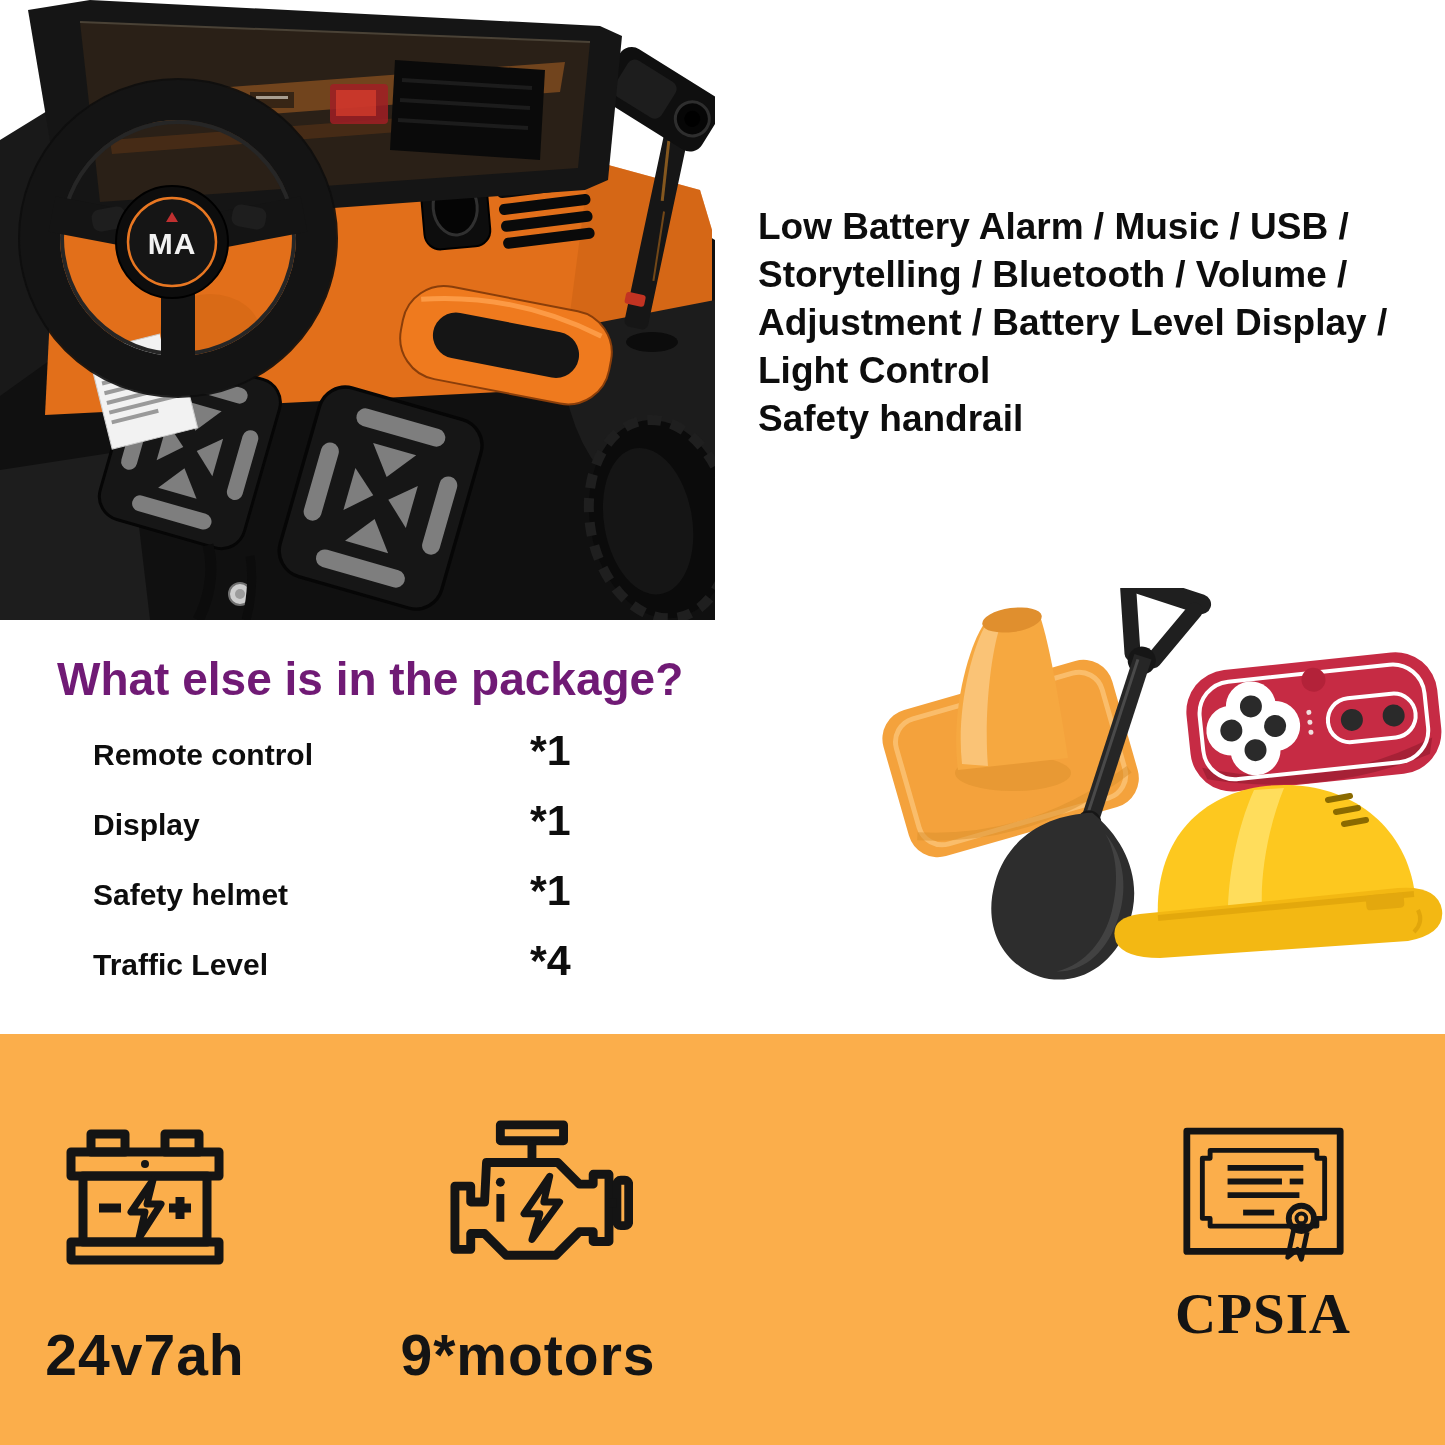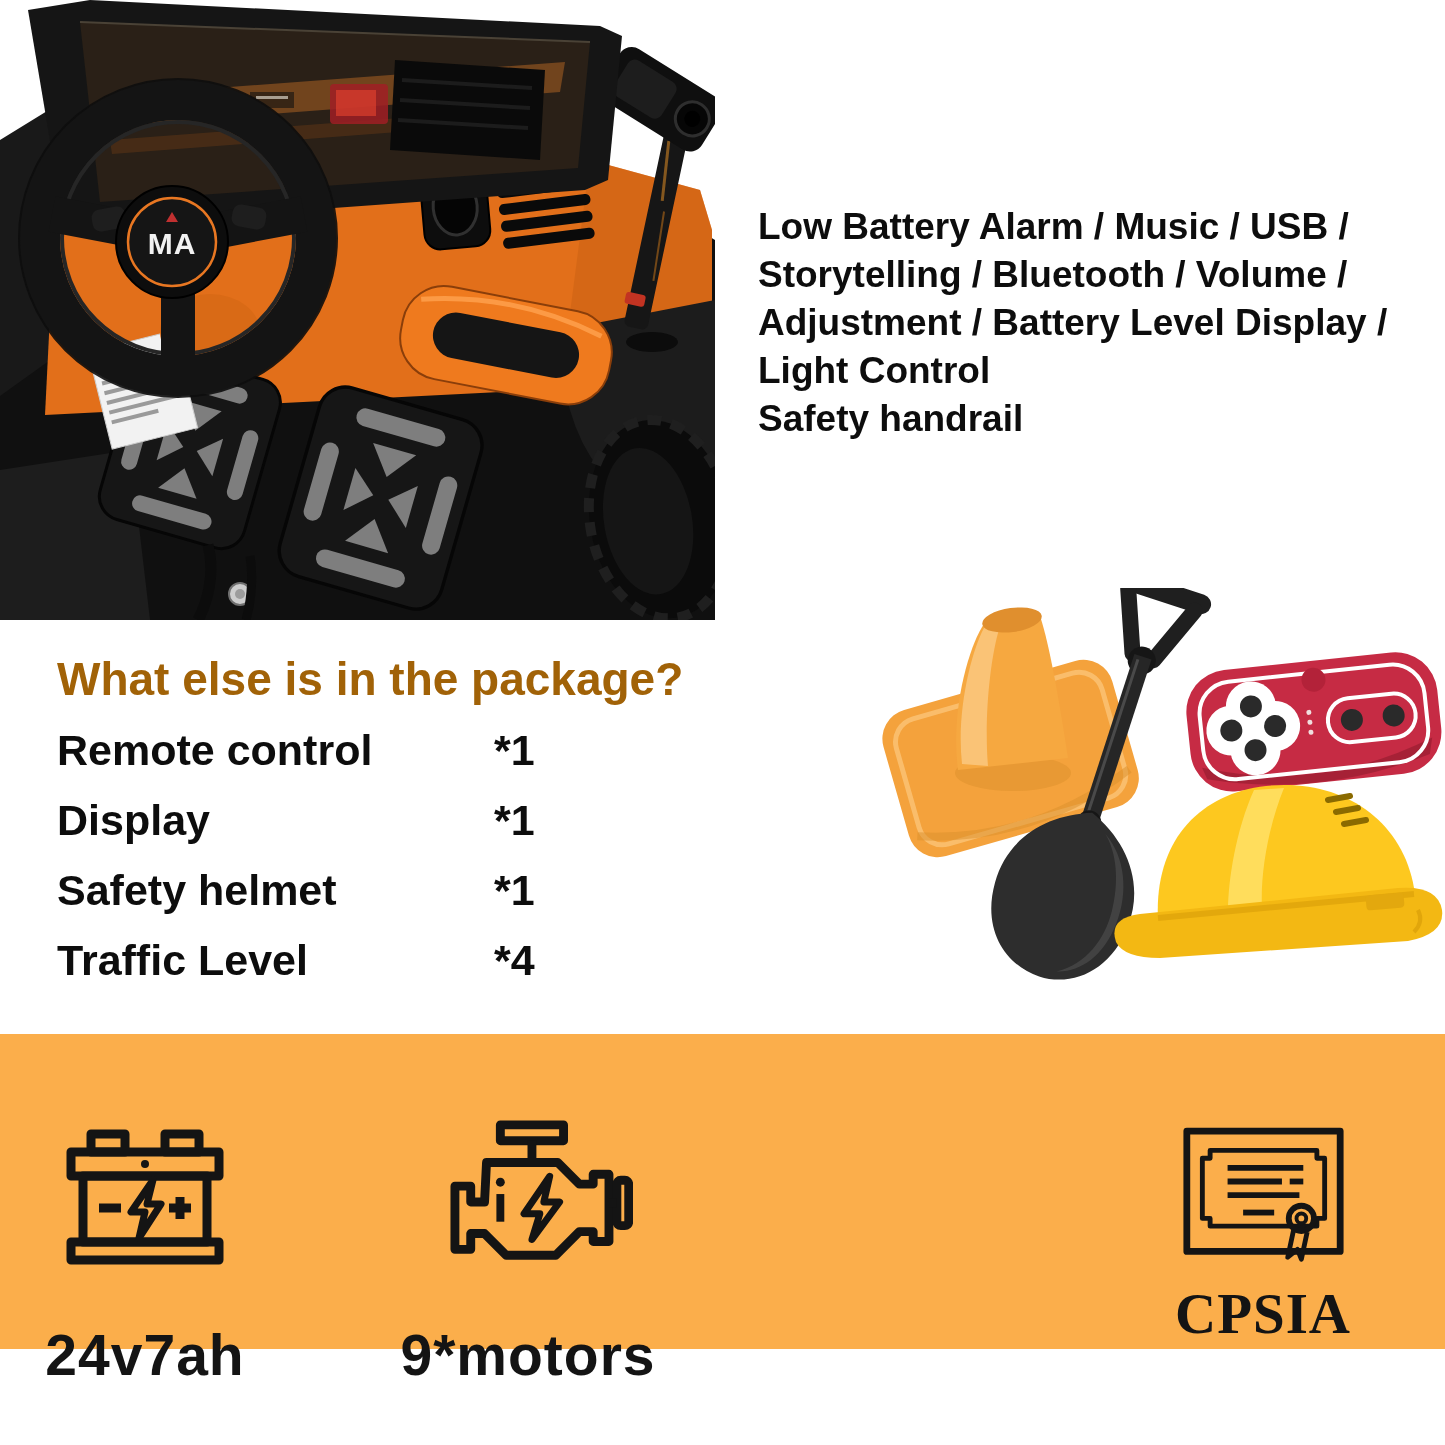--- a/index.html
+++ b/index.html
@@ -14,31 +14,31 @@
   .truck-photo{position:absolute;left:0;top:0;width:715px;height:620px;}
 
   
   .features{position:absolute;left:758px;top:203px;width:700px;}
   .features .line{
     font-size:37px;font-weight:bold;line-height:48px;white-space:nowrap;color:#0d0d0d;
   }
 
   
   .package{position:absolute;left:57px;top:650px;width:700px;}
-  .package .heading{font-size:46px;font-weight:bold;line-height:58px;color:#a16207;white-space:nowrap;}
+  .package .heading{font-size:46px;font-weight:bold;line-height:58px;color:#701a75;white-space:nowrap;}
   .package .rows{margin-top:18px;}
   .package .row{display:flex;align-items:baseline;height:70px;}
-  .package .item-name{display:inline-block;width:437px;font-size:43px;font-weight:bold;color:#0d0d0d;}
+  .package .item-name{display:inline-block;width:437px;font-size:30px;font-weight:bold;color:#0d0d0d;margin-left:36px;}
   .package .item-qty{font-size:43px;font-weight:bold;color:#0d0d0d;}
 
   
   .accessories{position:absolute;left:858px;top:588px;width:587px;height:426px;}
 
   
-  .specs-band{position:absolute;left:0;top:1034px;width:1445px;height:315px;background:#FBAE4B;}
+  .specs-band{position:absolute;left:0;top:1034px;width:1445px;height:411px;background:#FBAE4B;}
   .spec-item{position:absolute;top:0;width:350px;height:411px;}
   .spec-item .icon-slot{position:absolute;top:94px;left:0;width:350px;height:140px;
     display:flex;align-items:center;justify-content:center;}
   .spec-label{position:absolute;top:288px;left:0;width:350px;text-align:center;
     font-size:57px;font-weight:bold;color:#141414;letter-spacing:1px;white-space:nowrap;}
   .spec-label.two-line{top:248px;line-height:63px;}
   .spec-col-1{left:-30px;}
   .spec-col-2{left:353px;}
   .spec-col-3{left:730px;}
   .spec-col-4{left:1088px;font-family:Liberation Serif, serif;}

